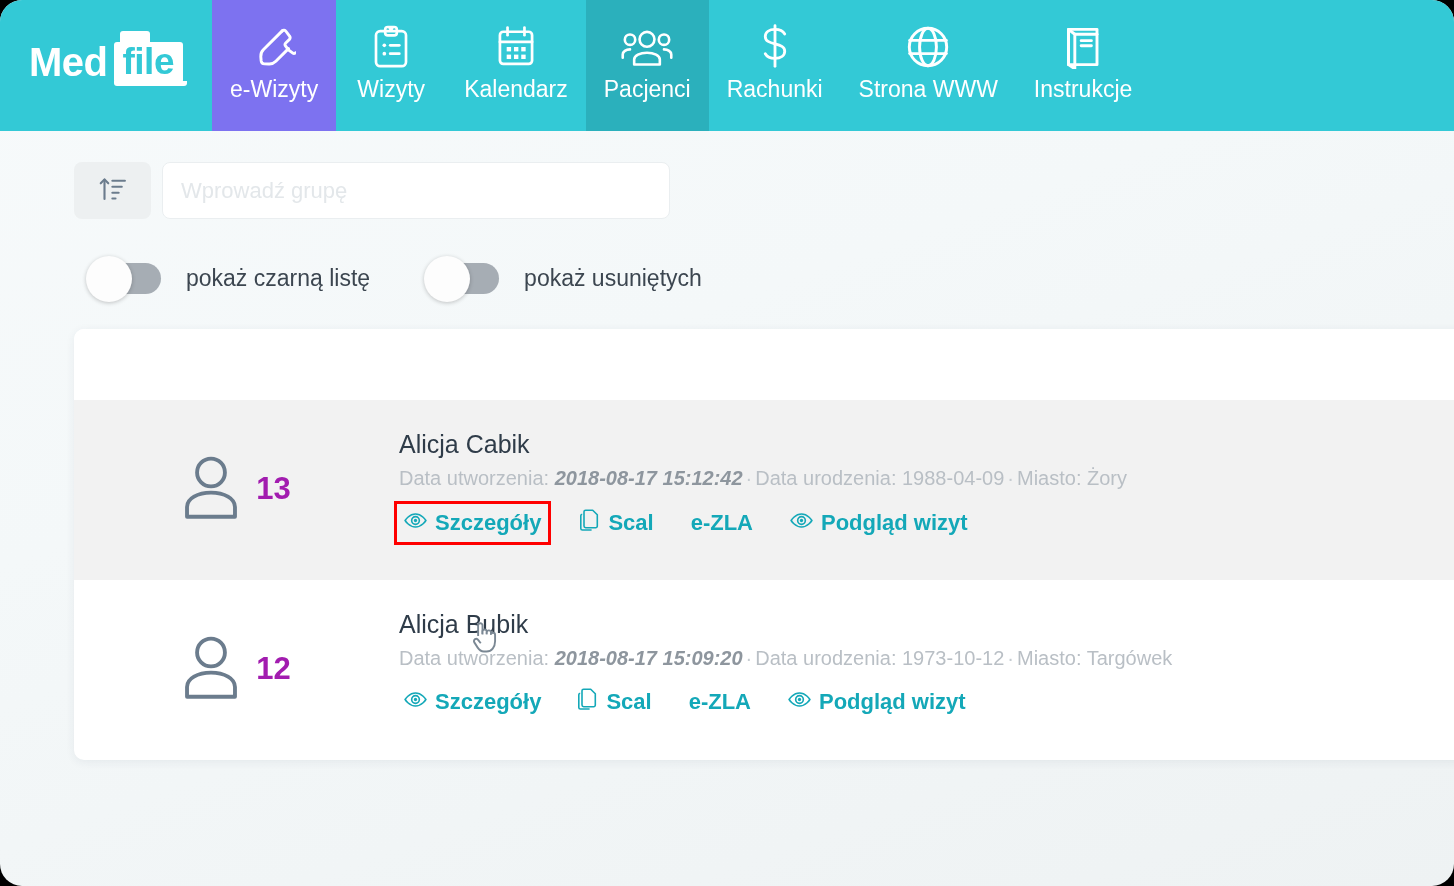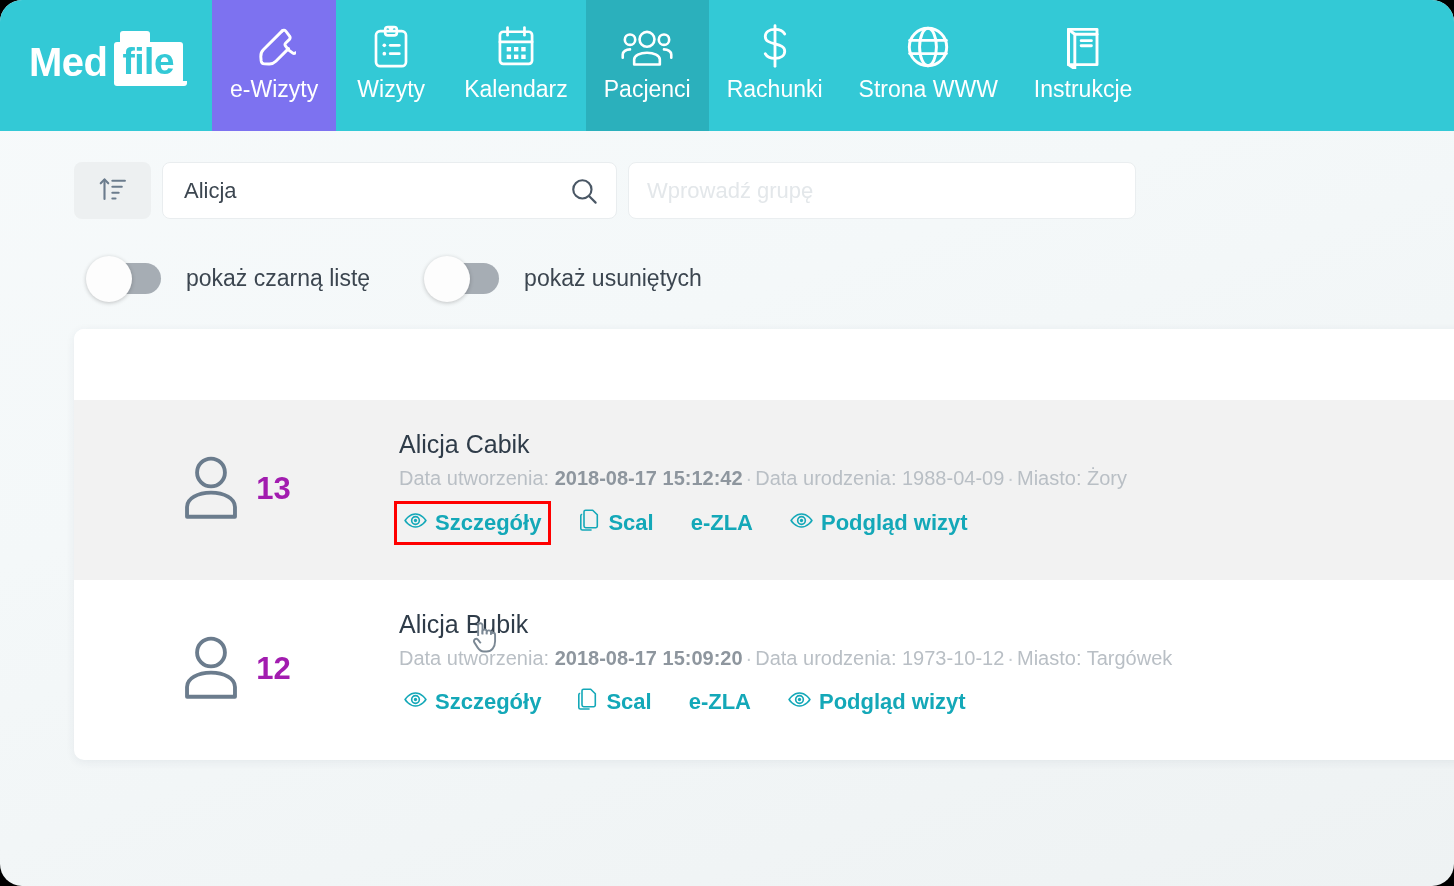--- a/index.html
+++ b/index.html
@@ -202,21 +202,21 @@
     align-items: center;
     justify-content: center;
     gap: 16px;
     padding-top: 28px;
   }
   .row-id .idnum { font-size: 31px; color: #a21caf; font-weight: bold; }
 
   .row-main { flex: 1 1 auto; padding-top: 4px; }
   .pname { font-size: 25px; color: #2f3c49; margin-bottom: 8px; }
   .pmeta { font-size: 20px; color: #b9bfc5; margin-bottom: 14px; white-space: nowrap; }
-  .pmeta b { color: #8e969e; font-weight: bold; }
+  .pmeta b { color: #8e969e; font-weight: bold; font-style: italic; }
   .pmeta .sep { padding: 0 3px; color: #c6ccd1; }
   .pmeta .val { color: #b9bfc5; }
 
   .actions { display: flex; align-items: center; gap: 27px; }
   .act {
     display: inline-flex;
     align-items: center;
     gap: 8px;
     color: #14a8b8;
     font-size: 22px;
@@ -359,29 +359,20 @@
             <path d="M5.2 20V4.6"></path>
             <path d="M2.2 7.4 5.2 4.3l3 3.1"></path>
             <line x1="11.5" y1="5.4" x2="21.5" y2="5.4"></line>
             <line x1="11.5" y1="10.2" x2="19" y2="10.2"></line>
             <line x1="11.5" y1="15" x2="16.5" y2="15"></line>
             <line x1="11.5" y1="19.6" x2="14" y2="19.6"></line>
           </svg>
         </span>
       </div>
 
-      <div class="searchbox">
-        <input type="text" value="Alicja" style="">
-        <span class="search-ico">
-          <svg width="30" height="30" viewBox="0 0 24 24" fill="none" stroke="#4a5765" stroke-width="1.7" stroke-linecap="round">
-            <circle cx="10.7" cy="10.7" r="7.3"></circle>
-            <line x1="16.2" y1="16.2" x2="21.3" y2="21.3"></line>
-          </svg>
-        </span>
-      </div>
 
       <div class="groupbox">
         <input type="text" placeholder="Wprowadź grupę" style="">
       </div>
     </div>
 
     <div class="toggles">
       <div class="toggle-wrap">
         <span class="toggle">
           <span class="knob"></span>

